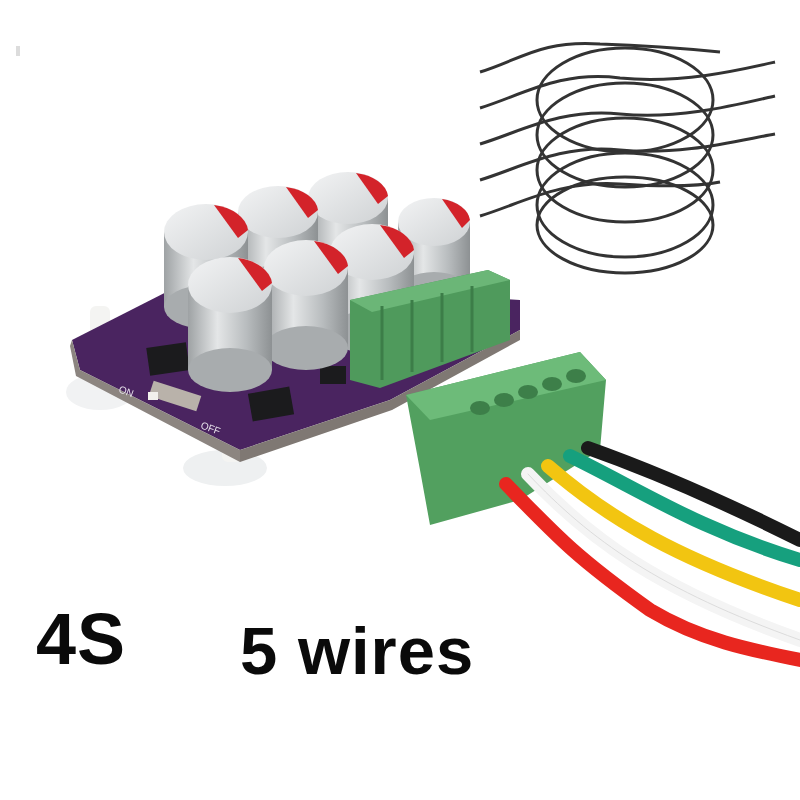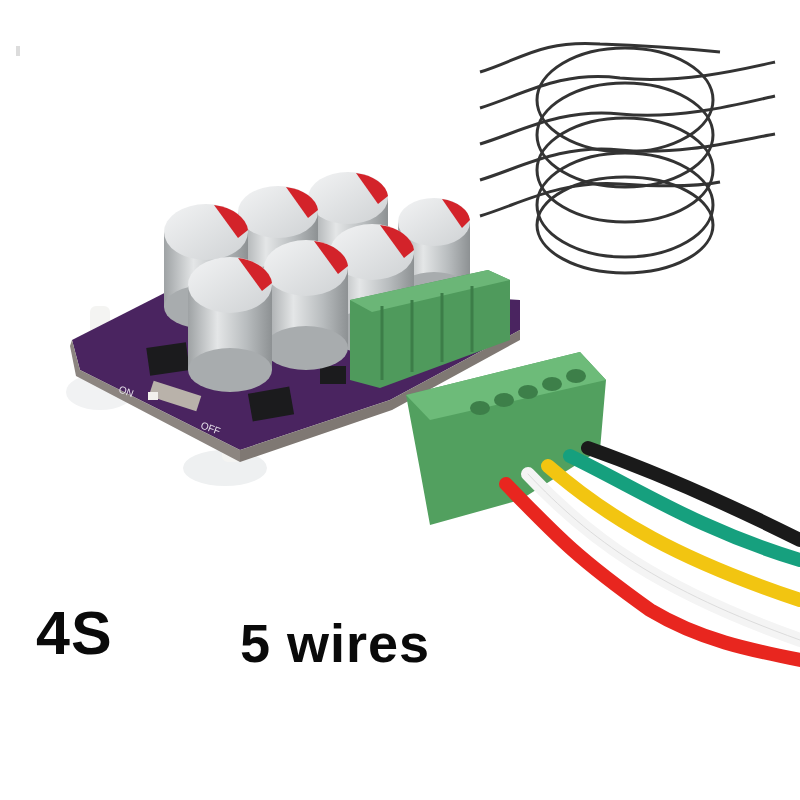--- a/index.html
+++ b/index.html
@@ -1,20 +1,20 @@
 <!DOCTYPE html>
 <html><head>
 <meta charset="utf-8">
 <style>
   html, body { margin:0; padding:0; background:#ffffff; }
   body { width:800px; height:800px; position:relative; overflow:hidden; font-family:"Liberation Sans", sans-serif; }
   .stage { position:absolute; left:0; top:0; width:800px; height:800px; }
   .caption { position:absolute; top:598px; font-weight:700; color:#0a0a0a; letter-spacing:1px; font-family:"Liberation Sans", sans-serif; }
-  .cap-4s { left:36px; font-size:61px; }
-  .cap-wires { left:240px; font-size:54px; top:612px; }
+  .cap-4s { left:36px; font-size:72px; }
+  .cap-wires { left:240px; font-size:67px; top:612px; }
   .speck { position:absolute; left:16px; top:46px; width:4px; height:10px; background:#dcdcdc; }
 </style>
 </head>
 <body>
 
 <div class="stage">
   <div class="speck"></div>
 
   <svg width="800" height="800" viewBox="0 0 800 800" style="position:absolute;left:0;top:0;">
     <defs>

